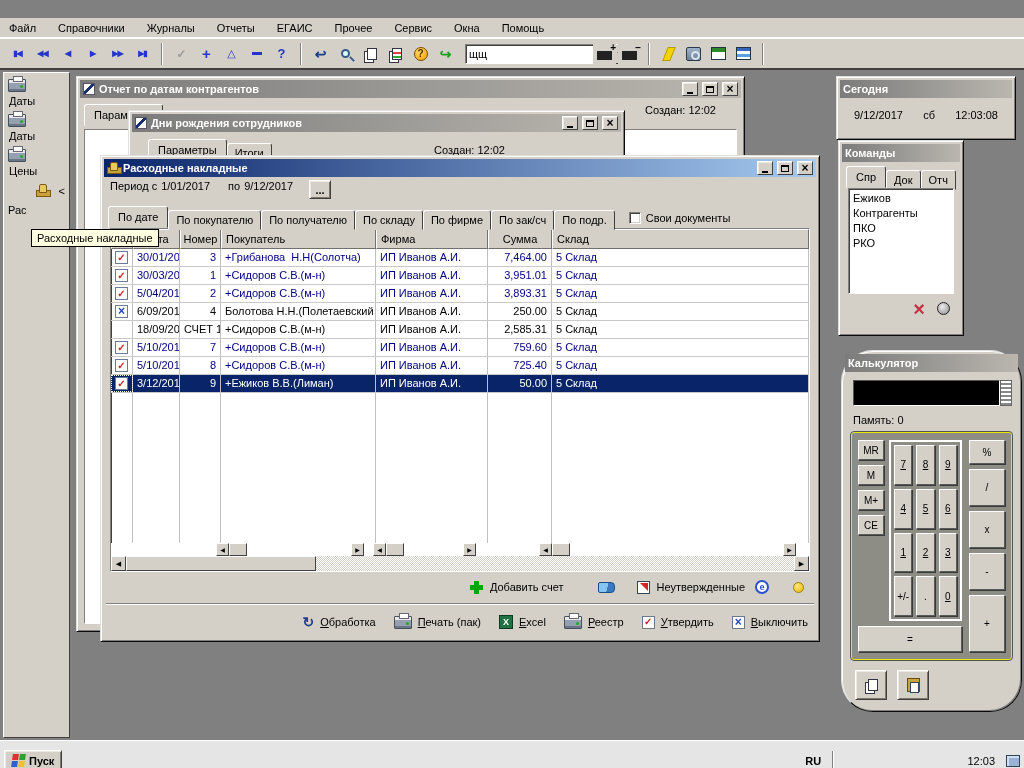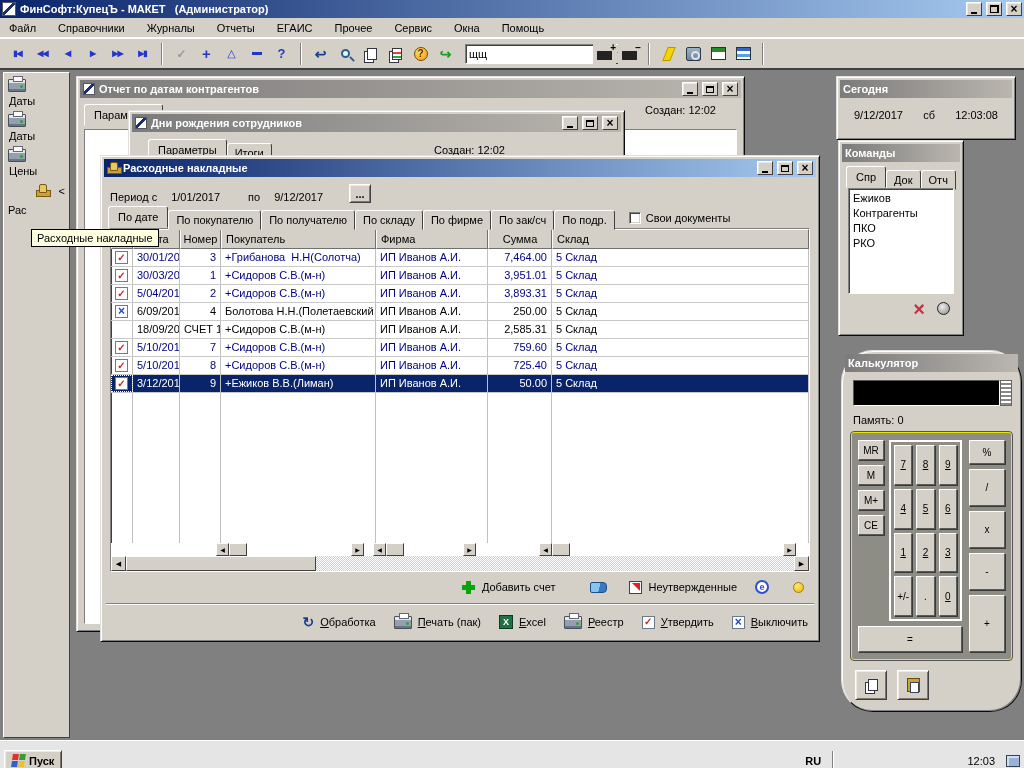--- a/index.html
+++ b/index.html
@@ -143,21 +143,21 @@
 
   
   .tabs { display:flex; align-items:flex-end; }
   .tab { background:#d4d0c8; border:1px solid; border-color:#fff #404040 #d4d0c8 #fff;
         border-radius:3px 3px 0 0; padding:3px 7px 3px; position:relative; top:2px; cursor:default;
         white-space:nowrap; }
   .tab.active { top:0; padding:4px 9px; z-index:3; }
 
   
   .w-inv { left:100px; top:155px; width:720px; height:487px; z-index:30; display:flex; flex-direction:column; }
-  .periodrow { height:26px; display:flex; align-items:flex-end; gap:14px; padding:3px 6px 0; }
+  .periodrow { height:26px; display:flex; align-items:flex-start; gap:4px; padding:3px 6px 0; }
   .periodrow .val { white-space:pre; }
   .morebtn { width:22px; height:19px; margin-left:12px; background:#d4d0c8; display:flex;
         align-items:center; justify-content:center; font-weight:bold; }
   .tabsrow { height:25px; display:flex; align-items:flex-end; padding:0 4px; position:relative; z-index:2; }
   .owndocs { display:flex; align-items:center; gap:5px; margin:0 0 4px 14px; }
   .cb { width:12px; height:12px; background:#fff; border:1px solid; border-color:#808080 #fff #fff #808080;
         box-shadow: inset 1px 1px 0 #404040, inset -1px -1px 0 #d4d0c8; }
   .gridwrap { margin:0 6px; height:344px; background:#fff; position:relative; display:flex;
         flex-direction:column; z-index:1; }
   .thead { display:flex; height:20px; flex:none; }
@@ -294,33 +294,20 @@
   .i-showdesk { width:14px; height:12px; background:#9ab2d8; border:1px solid #345;
         box-shadow:inset 2px 2px 0 #d0e0f4; }
   .clock { margin:0 2px; }
   u { text-decoration:underline; }
 </style>
 </head>
 <body>
 
 <div class="screen">
 
-  <div class="apptitle">
-    <span class="icn i-app"></span>
-    <span class="t">ФинСофт:КупецЪ - МАКЕТ   (Администратор)</span>
-    <span class="wbtn">
-        <span class="g-min"></span>
-      </span>
-    <span class="wbtn">
-        <span class="g-restore"></span>
-      </span>
-    <span class="wbtn">
-        <span class="g-close"></span>
-      </span>
-  </div>
 
   <div class="menubar">
     <span>Файл</span>
       <span>Справочники</span>
       <span>Журналы</span>
       <span>Отчеты</span>
       <span>ЕГАИС</span>
       <span>Прочее</span>
       <span>Сервис</span>
       <span>Окна</span>
@@ -638,21 +625,21 @@
         <span class="mbtn">▶</span>
       </div>
     </div>
 
     <div class="statusbar">
       <span class="grp" style="margin-right:34px">
         <span class="icn i-plusbig"></span>
         <span>Добавить счет</span>
       </span>
       <span class="icn i-book" style="margin-right:22px"></span>
-      <span class="grp" style="margin-right:18px">
+      <span class="grp" style="margin-right:10px">
         <span class="icn i-flag"></span>
         <span>Неутвержденные</span>
       </span>
       <span class="icn i-e" style="margin-right:24px"></span>
       <span class="icn i-dot"></span>
     </div>
 
     <div class="sep-h"></div>
 
     <div class="actionsrow">

